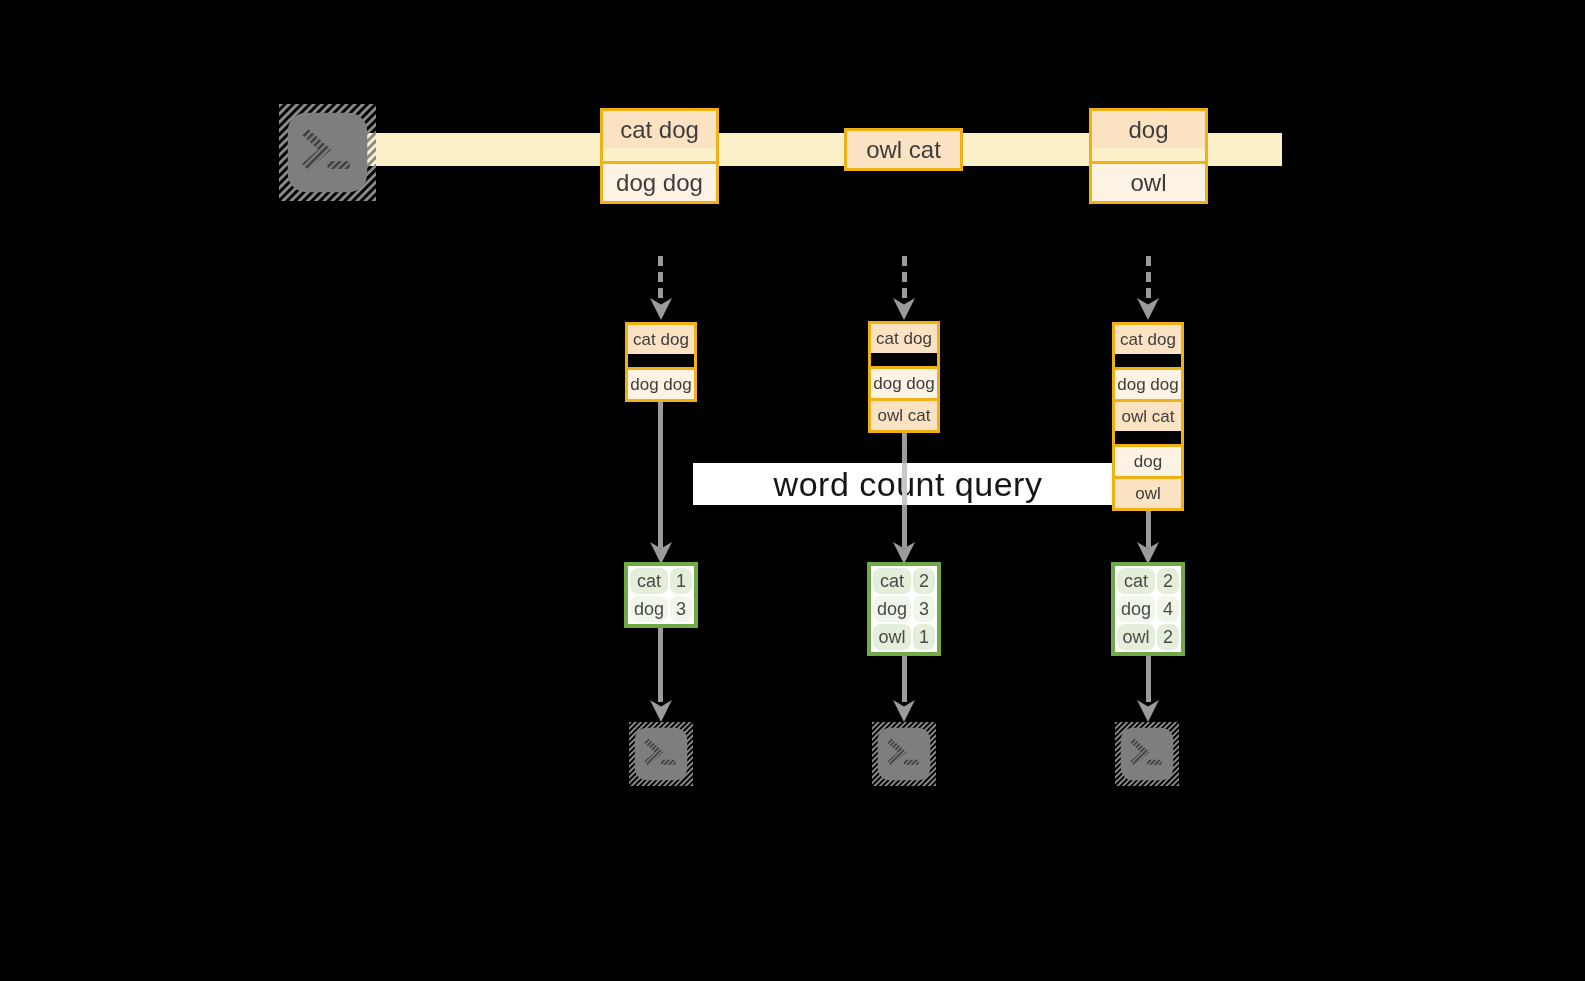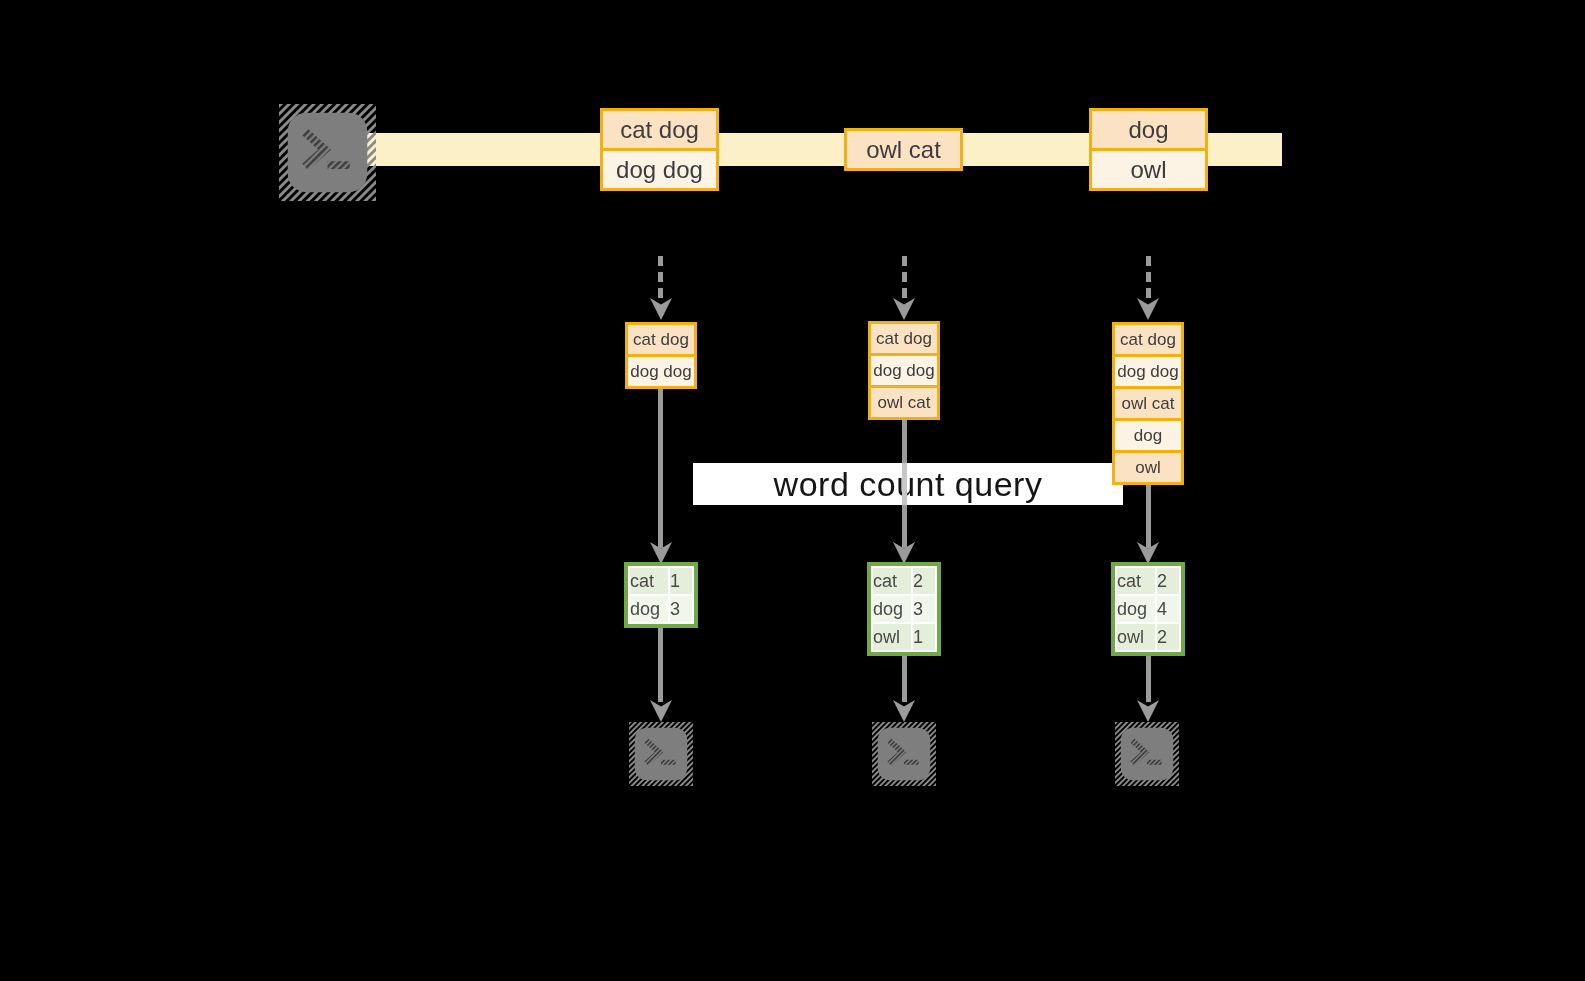--- a/index.html
+++ b/index.html
@@ -9,43 +9,43 @@
 
   
   .band{background:#fcf0c9;z-index:1;}
   .band-head{background:#fcf0c9;clip-path:polygon(0 0,100% 50%,0 100%);z-index:1;}
 
   
   .ebox{border:3px solid #f0b114;z-index:3;box-sizing:border-box;width:119px;}
   .ebox .cell{height:37px;line-height:37px;text-align:center;font-size:24px;color:#3d3d3d;}
   .ebox .cell + .cell{border-top:3px solid #f0b114;}
   .bg-peach{background:#fbe2c3;}
-  .bg-cream{background:#fdf3e4;}
+  .bg-cream{background:#fdf3e4;margin-top:13px;}
 
   
   .stack{border:3px solid #f0b114;z-index:6;box-sizing:border-box;width:72px;}
   .stack .cell{height:29px;line-height:29px;text-align:center;font-size:17px;color:#3d3d3d;}
   .stack .cell + .cell{border-top:3px solid #f0b114;}
 
   
   .dashline{width:0;border-left:5px dashed #9b9b9b;z-index:2;}
   .grayline{width:5px;background:#9b9b9b;z-index:2;}
   .graylight{width:5px;background:#c7c7c7;z-index:7;}
   .head-down{width:22px;height:22px;background:#9b9b9b;
              clip-path:polygon(0 0,50% 30%,100% 0,50% 100%);z-index:2;}
 
   
   .banner{background:#ffffff;z-index:5;display:flex;align-items:center;justify-content:center;}
   .banner span{font-size:34px;font-weight:300;color:#161616;letter-spacing:.5px;}
 
   
   .rtable{border:4px solid #6faa46;background:#fff;padding:2px;z-index:6;
           display:grid;grid-template-columns:38px 22px;gap:2px;box-sizing:content-box;}
-  .rtable .tcell{height:26px;line-height:26px;font-size:18px;color:#4a4a4a;
-                 background:#e4efdb;}
+  .rtable .tcell{height:26px;line-height:26px;text-align:center;font-size:18px;color:#4a4a4a;
+                 background:#e4efdb;border-radius:8px;}
   .rtable .tlight{background:#f0f7ea;}
 
   .icon-wrap{z-index:4;}
 </style>
 </head>
 <body>
 
 <svg width="0" height="0" style="position:absolute">
   <defs>
     <pattern id="hatchGray" width="6" height="6" patternUnits="userSpaceOnUse" patternTransform="rotate(45)">

